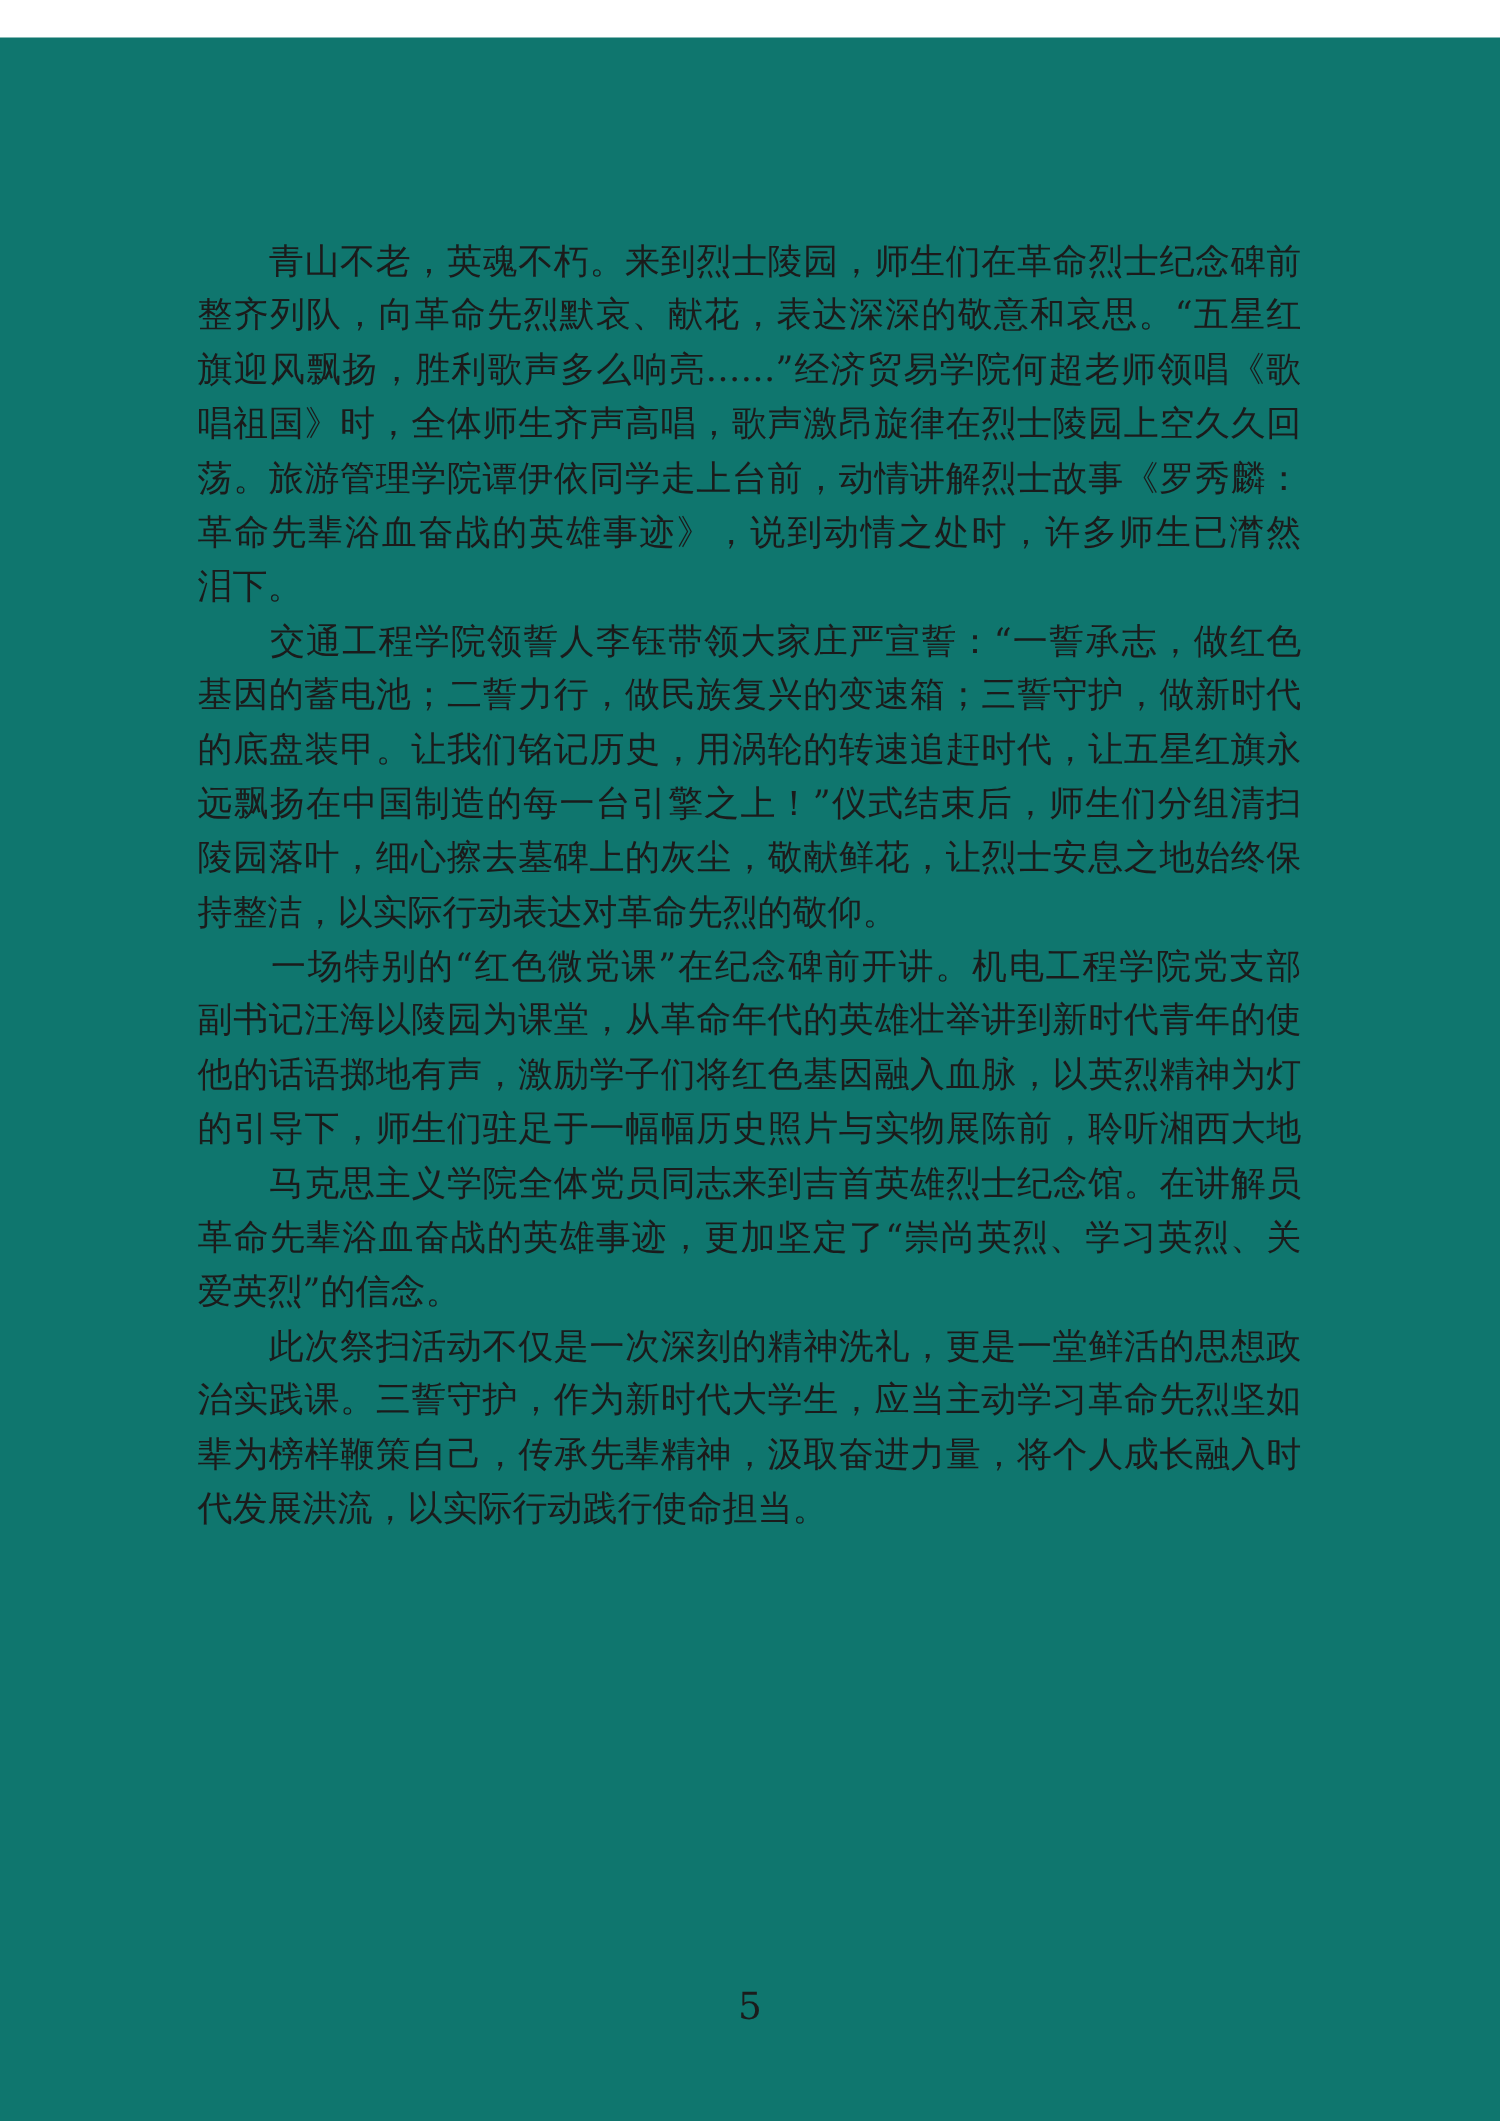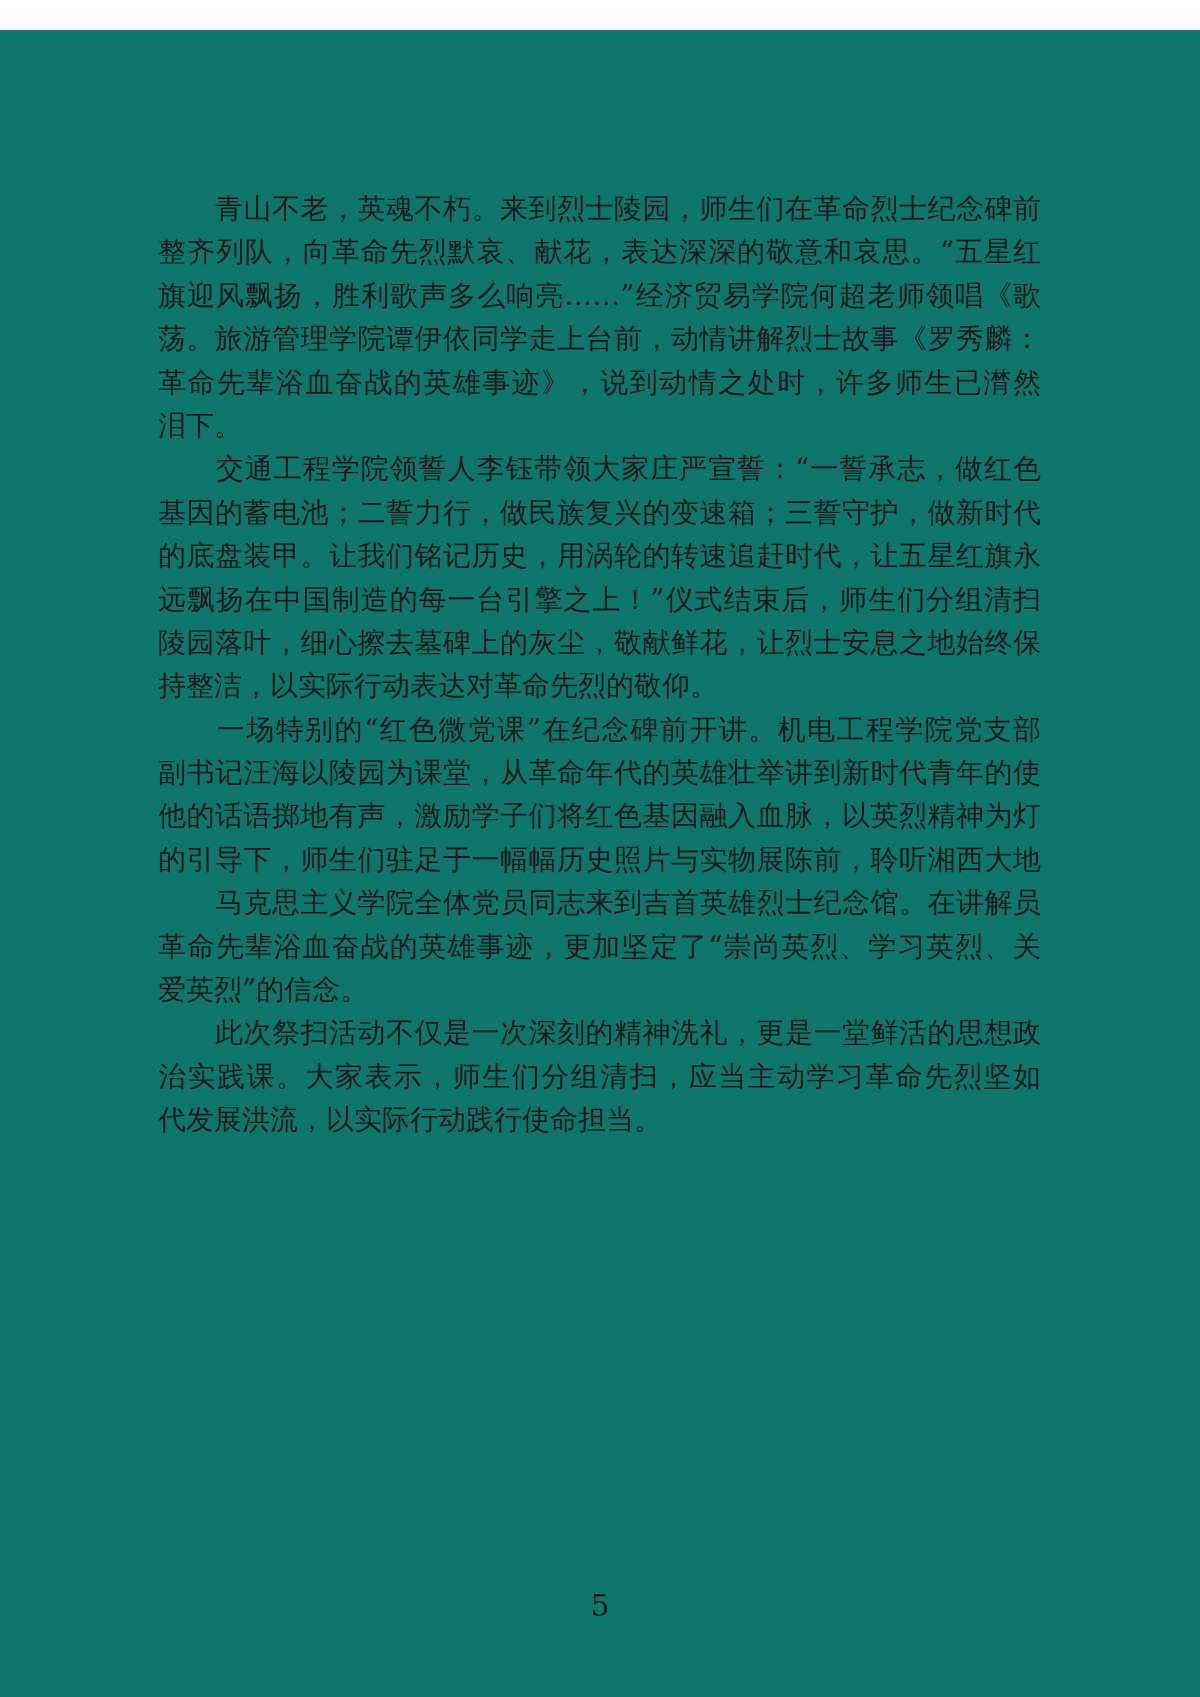--- a/index.html
+++ b/index.html
@@ -54,20 +54,21 @@
 </style>
 </head>
 <body>
 
 <div class="page">
   <div class="document-body">
       <div class="paragraph">
         <div class="text-line">　　青山不老，英魂不朽。来到烈士陵园，师生们在革命烈士纪念碑前</div>
         <div class="text-line">整齐列队，向革命先烈默哀、献花，表达深深的敬意和哀思。“五星红</div>
         <div class="text-line">旗迎风飘扬，胜利歌声多么响亮……”经济贸易学院何超老师领唱《歌</div>
+        <div class="text-line">唱祖国》时，全体师生齐声高唱，歌声激昂旋律在烈士陵园上空久久回</div>
         <div class="text-line">荡。旅游管理学院谭伊依同学走上台前，动情讲解烈士故事《罗秀麟：</div>
         <div class="text-line">革命先辈浴血奋战的英雄事迹》，说到动情之处时，许多师生已潸然</div>
         <div class="text-line last">泪下。</div>
       </div>
       <div class="paragraph">
         <div class="text-line">　　交通工程学院领誓人李钰带领大家庄严宣誓：“一誓承志，做红色</div>
         <div class="text-line">基因的蓄电池；二誓力行，做民族复兴的变速箱；三誓守护，做新时代</div>
         <div class="text-line">的底盘装甲。让我们铭记历史，用涡轮的转速追赶时代，让五星红旗永</div>
         <div class="text-line">远飘扬在中国制造的每一台引擎之上！”仪式结束后，师生们分组清扫</div>
         <div class="text-line">陵园落叶，细心擦去墓碑上的灰尘，敬献鲜花，让烈士安息之地始终保</div>
@@ -79,18 +80,19 @@
         <div class="text-line">他的话语掷地有声，激励学子们将红色基因融入血脉，以英烈精神为灯</div>
       </div>
       <div class="paragraph">
         <div class="text-line">的引导下，师生们驻足于一幅幅历史照片与实物展陈前，聆听湘西大地</div>
         <div class="text-line">　　马克思主义学院全体党员同志来到吉首英雄烈士纪念馆。在讲解员</div>
         <div class="text-line">革命先辈浴血奋战的英雄事迹，更加坚定了“崇尚英烈、学习英烈、关</div>
         <div class="text-line last">爱英烈”的信念。</div>
       </div>
       <div class="paragraph">
         <div class="text-line">　　此次祭扫活动不仅是一次深刻的精神洗礼，更是一堂鲜活的思想政</div>
-        <div class="text-line">治实践课。大家表示，师生们分组清扫，应当主动学习革命先烈坚如</div>
+        <div class="text-line">治实践课。三誓守护，作为新时代大学生，应当主动学习革命先烈坚如</div>
+        <div class="text-line">辈为榜样鞭策自己，传承先辈精神，汲取奋进力量，将个人成长融入时</div>
         <div class="text-line last">代发展洪流，以实际行动践行使命担当。</div>
       </div>
     </div>
   <div class="page-footer">5</div>
 </div>
 
 </body></html>

